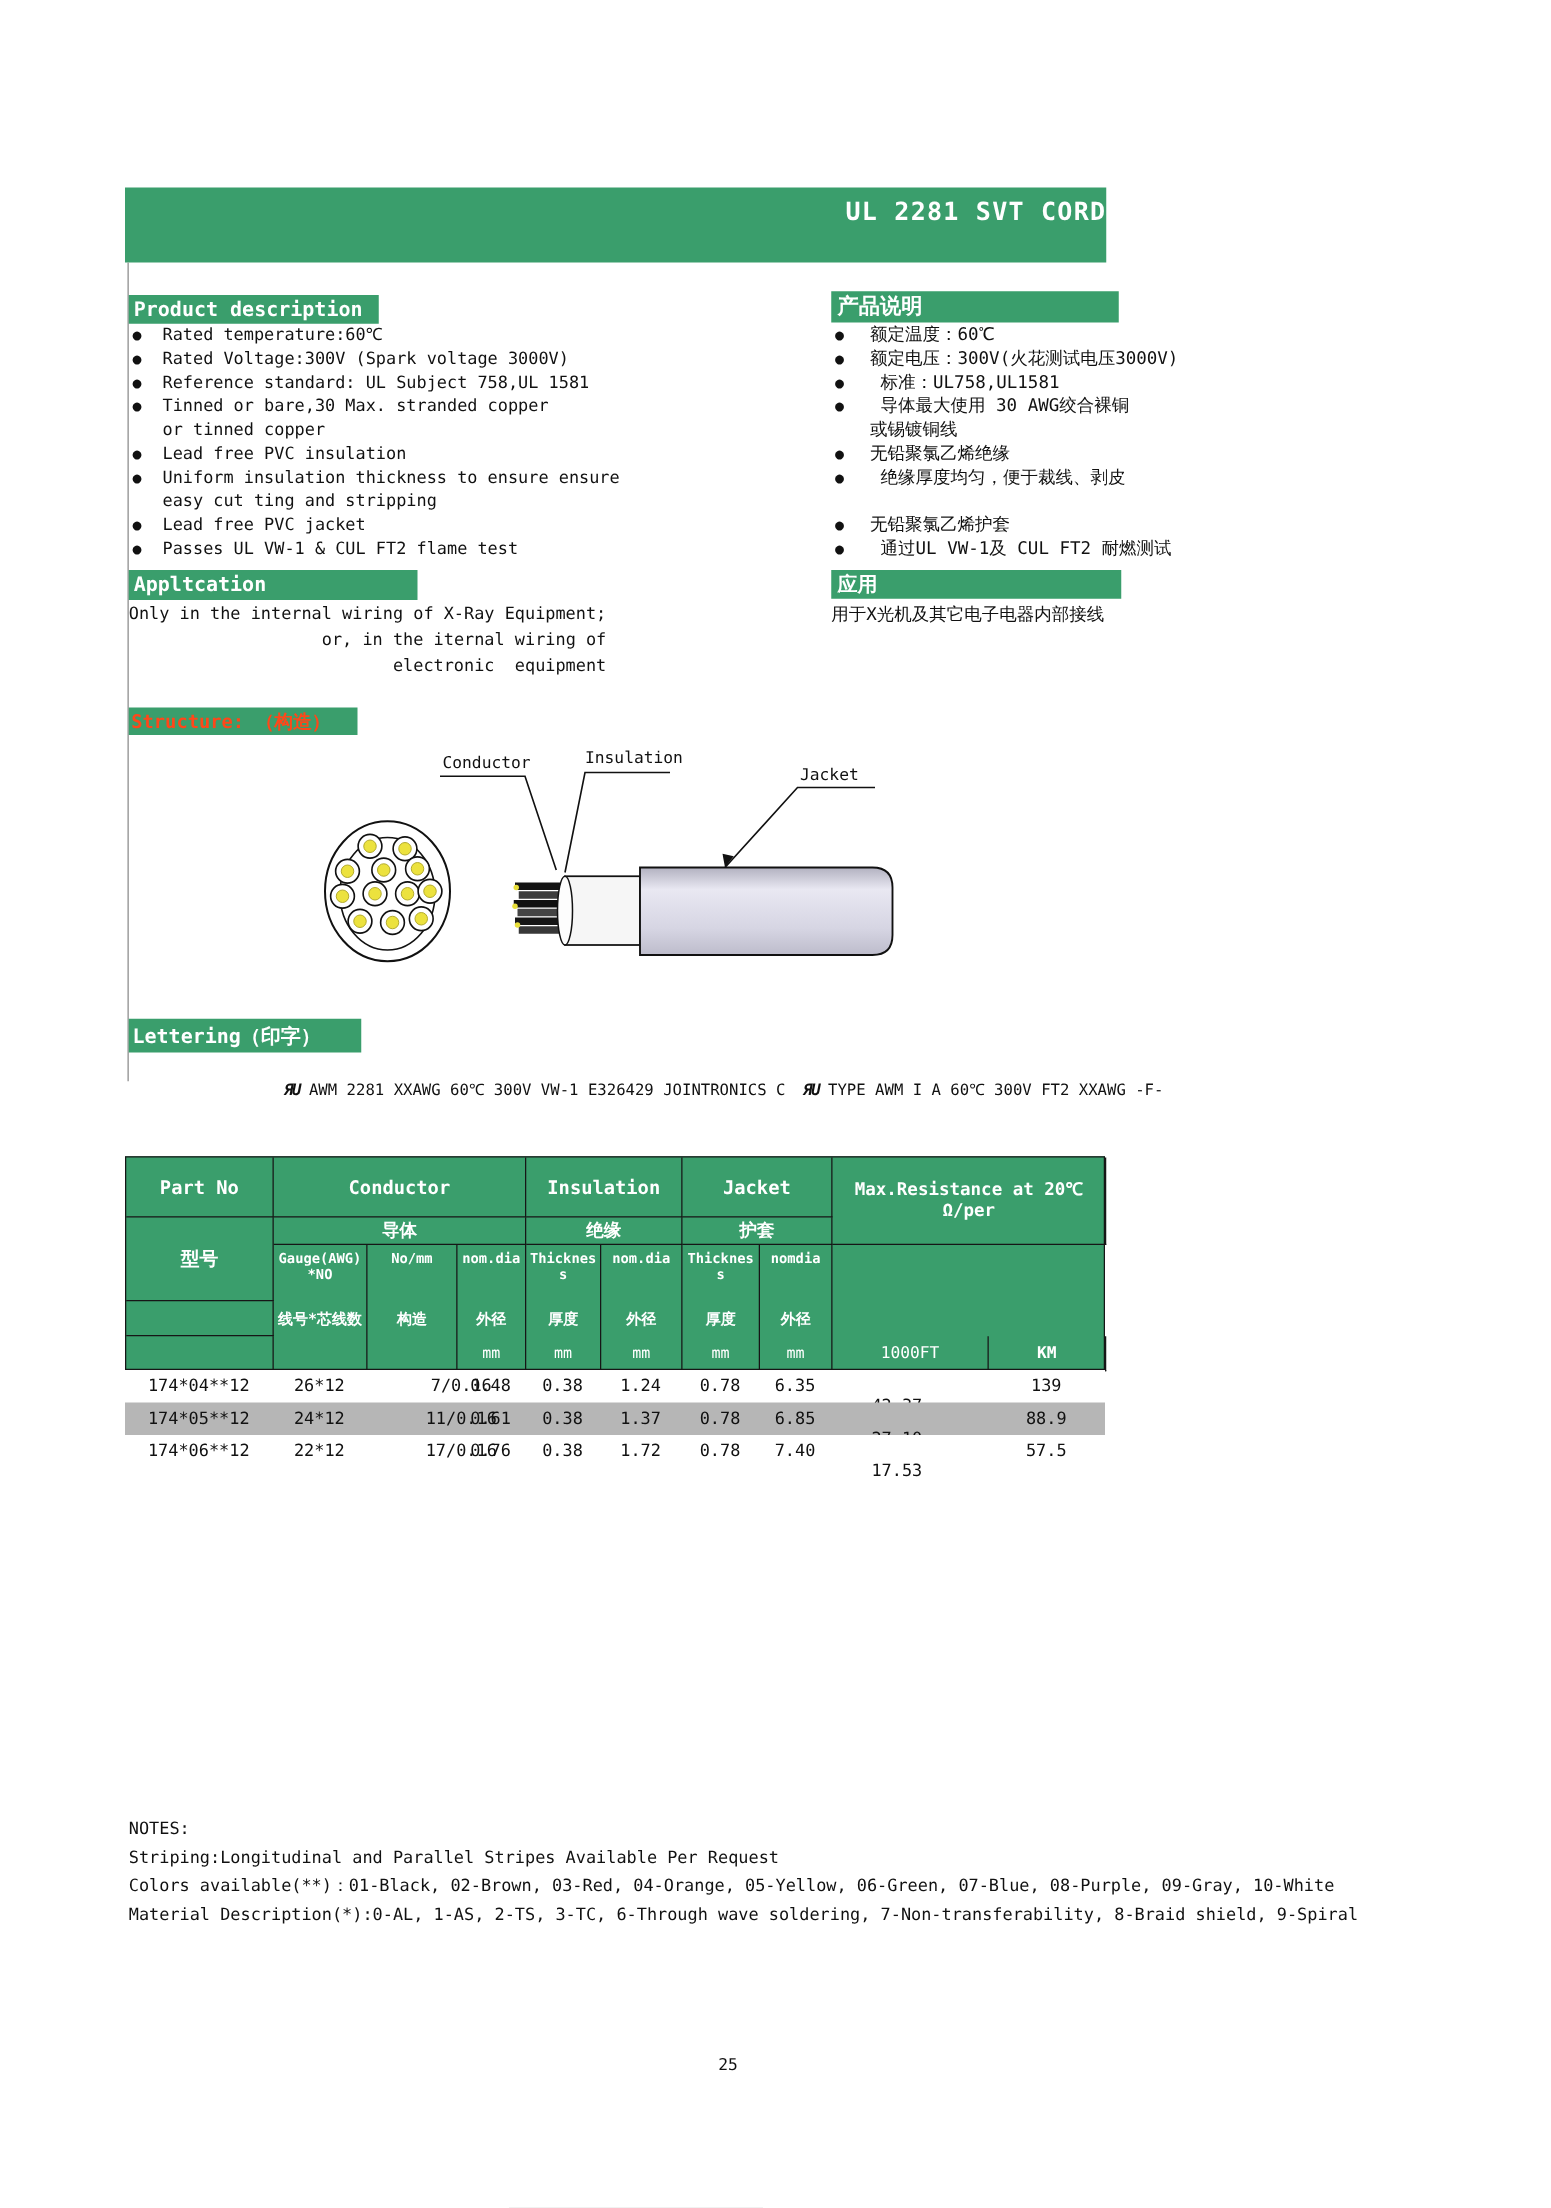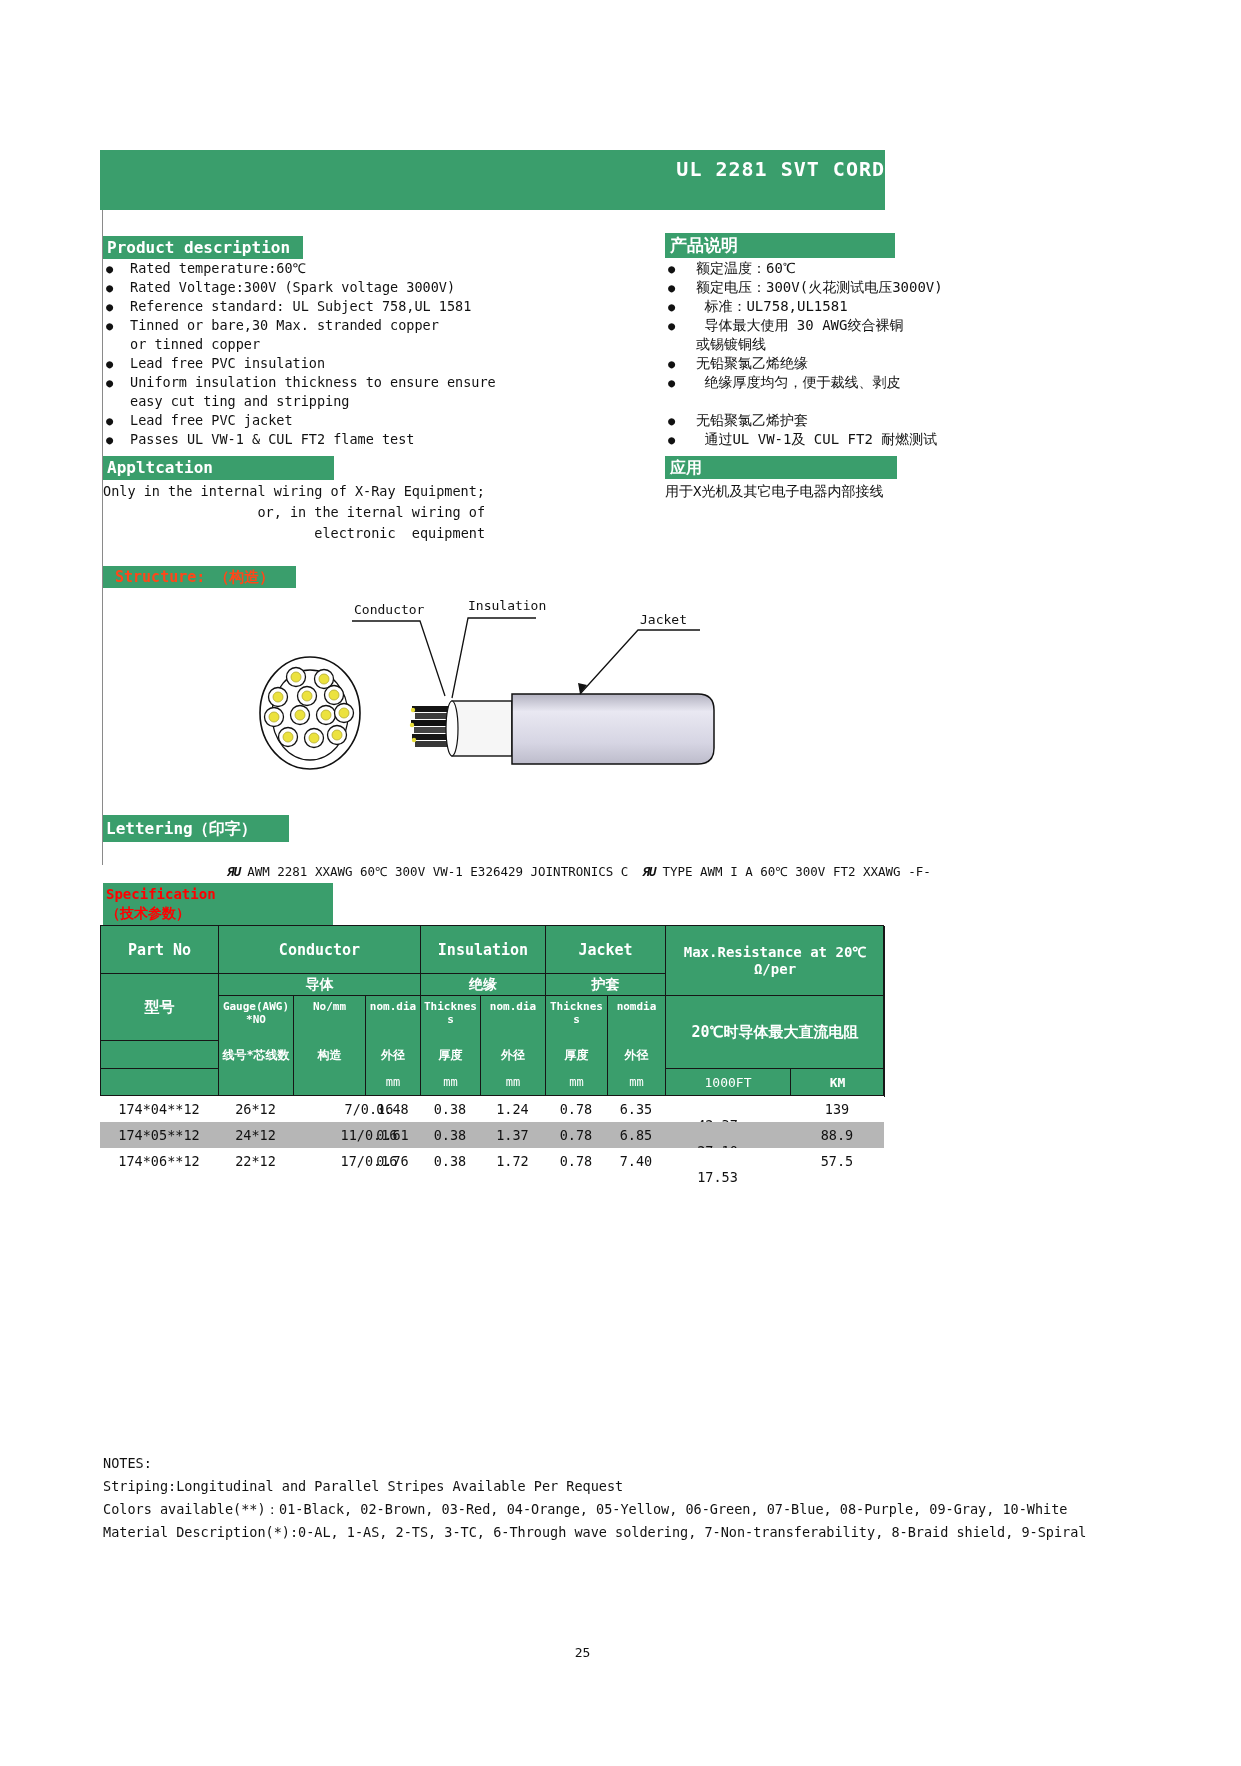--- a/index.html
+++ b/index.html
@@ -9,21 +9,21 @@
   .chip{position:absolute;background:#3a9e6c;color:#fff;font-weight:bold;}
   
   #titlebar{left:100px;top:150px;width:785px;height:60px;background:#3a9e6c;}
   #titlebar .t{display:block;text-align:right;padding-top:7px;font-size:20px;font-weight:bold;color:#fff;letter-spacing:1px;}
   #leftrule{left:102px;top:210px;width:1px;height:655px;background:#8a8a8a;}
   
   #pd-chip{left:103px;top:236px;width:196px;height:23px;font-size:16px;line-height:23px;padding-left:4px;}
   #app-chip{left:103px;top:456px;width:227px;height:24px;font-size:16px;line-height:24px;padding-left:4px;}
   #cn-chip{left:665px;top:233px;width:225px;height:25px;font-size:17px;line-height:25px;padding-left:5px;}
   #cnapp-chip{left:665px;top:456px;width:227px;height:23px;font-size:16px;line-height:23px;padding-left:5px;}
-  #struct-chip{left:103px;top:566px;width:181px;height:22px;font-size:15px;line-height:22px;padding-left:12px;color:#ff4719;}
+  #struct-chip{left:103px;top:566px;width:181px;height:22px;font-size:15px;line-height:22px;padding-left:2px;color:#ff4719;}
   #letter-chip{left:103px;top:815px;width:183px;height:27px;font-size:16px;line-height:27px;padding-left:3px;}
   #spec-chip{left:103px;top:883px;width:227px;height:42px;color:#ff0000;font-size:14px;line-height:19px;padding:2px 0 0 3px;}
   
   .blist{position:absolute;font-size:13.5px;}
   .blist .ln{height:19px;line-height:19px;white-space:pre;}
   .blist .blt{display:inline-block;width:24px;font-size:12px;}
   #pd-list{left:106px;top:259px;}
   #cn-list{left:668px;top:259px;font-size:14px;}
   #cn-list .blt{width:28px;}
   #app-lines{left:103px;top:481px;font-size:13.5px;text-align:right;}
@@ -202,24 +202,20 @@
       <text x="368" y="22" font-size="13" fill="#111">Insulation</text>
       <text x="540" y="36" font-size="13" fill="#111">Jacket</text>
     </g>
   </svg>
 
   <div id="letter-chip" class="chip">Lettering（印字）</div>
   <div id="letter-line" class="abs">
     <span class="mk">ЯU</span><span class="seg">AWM 2281 XXAWG 60℃ 300V VW-1 E326429 JOINTRONICS C</span><span class="mk">ЯU</span><span>TYPE AWM I A 60℃ 300V FT2 XXAWG -F-</span>
   </div>
 
-  <div id="spec-chip" class="chip">
-    <div>Specification</div>
-    <div>（技术参数）</div>
-  </div>
 
   <div id="thead" class="abs">
     <div class="hc" id="h-partno">Part No</div>
     <div class="hc" id="h-conductor">Conductor</div>
     <div class="hc" id="h-insulation">Insulation</div>
     <div class="hc" id="h-jacket">Jacket</div>
     <div class="hc" id="h-maxres">
       <span>Max.Resistance at 20℃</span>
       <span>Ω/per</span>
     </div>
@@ -257,21 +253,20 @@
       <span class="sub-en">Thickness</span>
       <span class="sub-cn">厚度</span>
       <span class="sub-unit">mm</span>
     </div>
     <div class="hc hsub" id="h-sub6">
       <span class="sub-en">nomdia</span>
       <span class="sub-cn">外径</span>
       <span class="sub-unit">mm</span>
     </div>
 
-    <div class="hc" id="h-rescn">20℃时导体最大直流电阻</div>
     <div class="hc" id="h-empty1"></div>
     <div class="hc" id="h-empty2"></div>
     <div class="hc" id="h-ft">1000FT</div>
     <div class="hc" id="h-km">KM</div>
   </div>
 
   <div class="drow" id="drow0">
     <span class="dc col0">174*04**12</span>
     <span class="dc col1">26*12</span>
     <span class="dc col2">7/0.16</span>

